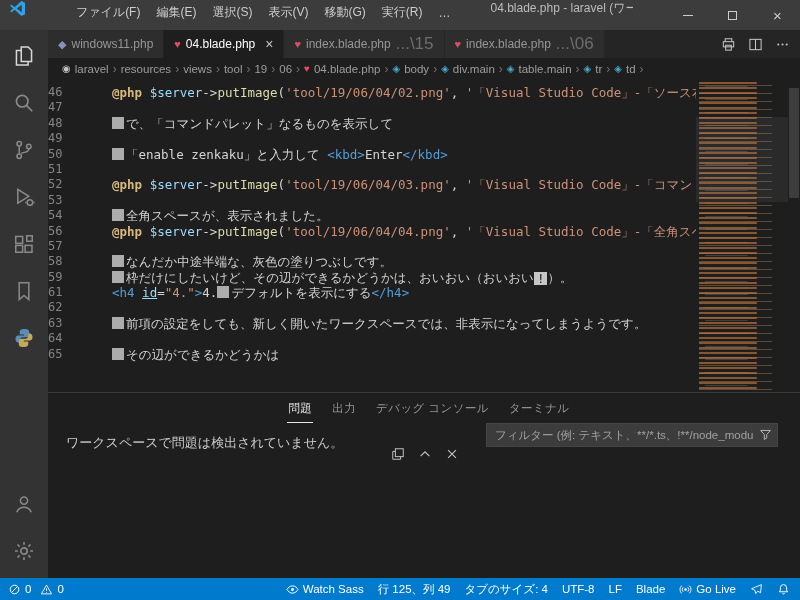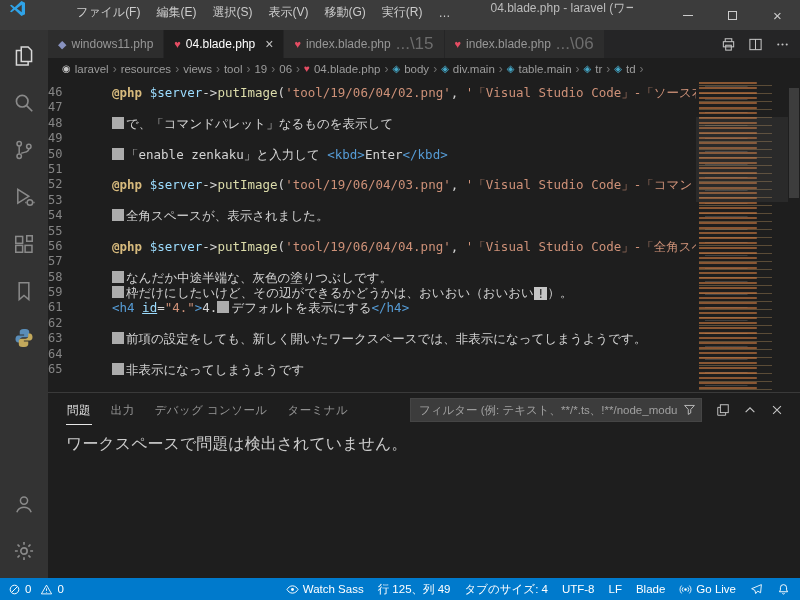--- a/index.html
+++ b/index.html
@@ -77,30 +77,30 @@
       repeating-linear-gradient(180deg, rgba(190,150,95,.38) 1px 2px, rgba(0,0,0,0) 2px 9px),
       repeating-linear-gradient(180deg, rgba(212,212,212,.18) 0 1px, rgba(0,0,0,0) 1px 13px);
     background-size: 68% 100%, 86% 100%, 50% 100%;
     background-repeat: no-repeat; background-position: 0 0, 0 2px, 6px 4px; }
   .minimap-slider { position: absolute; left: 0; right: 0; top: 12%; height: 27%; background: rgba(121,121,121,.14); }
   .scrollbar { width: 12px; flex-shrink: 0; position: relative; background: #1e1e1e; }
   .scroll-thumb { position: absolute; top: 8px; left: 1px; width: 10px; height: 110px; background: rgba(121,121,121,.35); }
 
   
   .panel { height: 186px; flex-shrink: 0; border-top: 1px solid #3a3a3a; display: flex; flex-direction: column; background: #1e1e1e; }
-  .panel-header { height: 34px; display: flex; align-items: center; padding: 0 8px 0 18px; flex-shrink: 0; }
+  .panel-header { height: 34px; display: flex; align-items: center; padding: 0 8px 0 18px; flex-shrink: 0; flex-direction: column; }
   .panel-tab-list { display: flex; gap: 18px; }
   .panel-tab { font-size: 11.5px; color: #969696; padding: 8px 1px 6px; letter-spacing: .4px; white-space: nowrap; }
   .panel-tab.active { color: #e7e7e7; border-bottom: 1px solid #e7e7e7; }
   .filter-wrap { margin-left: auto; margin-right: 14px; position: relative; width: 292px; }
   .filter-input { width: 100%; height: 24px; background: #3c3c3c; border: 1px solid #454545; color: #cccccc; font-size: 11.5px; padding: 0 24px 0 8px; outline: none; font-family: inherit; }
   .filter-input::placeholder { color: #a0a0a0; }
   .filter-funnel { position: absolute; right: 6px; top: 5px; color: #c5c5c5; }
   .panel-actions { display: flex; align-items: center; gap: 13px; color: #c5c5c5; padding-right: 8px; }
-  .panel-body { padding: 7px 18px; color: #cccccc; font-size: 16px; }
+  .panel-body { padding: 7px 18px; color: #cccccc; font-size: 13px; }
 
   
   .statusbar { height: 22px; background: #007acc; display: flex; align-items: center; justify-content: space-between; padding: 0 10px 0 8px; color: #ffffff; font-size: 11.5px; flex-shrink: 0; }
   .sb-left, .sb-right { display: flex; align-items: center; }
   .sb-left { gap: 4px; }
   .sb-right { gap: 14px; }
   .sb-item { display: flex; align-items: center; gap: 4px; white-space: nowrap; }
   .sb-icon { display: flex; align-items: center; }
 
   svg { display: block; }
@@ -316,30 +316,29 @@
         <div class="code-scroll">
             <div class="code-line"><span class="gutter">46</span><span class="line-content"><span class="tk-kw">@php </span><span class="tk-var">$server</span><span class="tk-pln">-&gt;</span><span class="tk-fn">putImage</span><span class="tk-pln">(</span><span class="tk-str">'tool/19/06/04/02.png'</span><span class="tk-pln">, </span><span class="tk-str">'「Visual Studio Code」-「ソース右クリック</span></span></div>
             <div class="code-line"><span class="gutter">47</span><span class="line-content"></span></div>
             <div class="code-line"><span class="gutter">48</span><span class="line-content"><span class="tk-zsp"></span><span class="tk-pln">で、「コマンドパレット」なるものを表示して</span></span></div>
             <div class="code-line"><span class="gutter">49</span><span class="line-content"></span></div>
             <div class="code-line"><span class="gutter">50</span><span class="line-content"><span class="tk-zsp"></span><span class="tk-pln">「enable zenkaku」と入力して </span><span class="tk-tag">&lt;kbd&gt;</span><span class="tk-pln">Enter</span><span class="tk-tag">&lt;/kbd&gt;</span></span></div>
             <div class="code-line"><span class="gutter">51</span><span class="line-content"></span></div>
             <div class="code-line"><span class="gutter">52</span><span class="line-content"><span class="tk-kw">@php </span><span class="tk-var">$server</span><span class="tk-pln">-&gt;</span><span class="tk-fn">putImage</span><span class="tk-pln">(</span><span class="tk-str">'tool/19/06/04/03.png'</span><span class="tk-pln">, </span><span class="tk-str">'「Visual Studio Code」-「コマンドパレット</span></span></div>
             <div class="code-line"><span class="gutter">53</span><span class="line-content"></span></div>
             <div class="code-line"><span class="gutter">54</span><span class="line-content"><span class="tk-zsp"></span><span class="tk-pln">全角スペースが、表示されました。</span></span></div>
-            <div class="code-line"><span class="gutter">55</span><span class="line-content"></span></div>
             <div class="code-line"><span class="gutter">56</span><span class="line-content"><span class="tk-kw">@php </span><span class="tk-var">$server</span><span class="tk-pln">-&gt;</span><span class="tk-fn">putImage</span><span class="tk-pln">(</span><span class="tk-str">'tool/19/06/04/04.png'</span><span class="tk-pln">, </span><span class="tk-str">'「Visual Studio Code」-「全角スペース表示</span></span></div>
             <div class="code-line"><span class="gutter">57</span><span class="line-content"></span></div>
             <div class="code-line"><span class="gutter">58</span><span class="line-content"><span class="tk-zsp"></span><span class="tk-pln">なんだか中途半端な、灰色の塗りつぶしです。</span></span></div>
             <div class="code-line"><span class="gutter">59</span><span class="line-content"><span class="tk-zsp"></span><span class="tk-pln">枠だけにしたいけど、その辺ができるかどうかは、おいおい（おいおい</span><span class="tk-bang">!</span><span class="tk-pln">）。</span></span></div>
             <div class="code-line"><span class="gutter">61</span><span class="line-content"><span class="tk-tag">&lt;h4 </span><span class="tk-attr">id</span><span class="tk-pln">=</span><span class="tk-str">"4."</span><span class="tk-tag">&gt;</span><span class="tk-pln">4.</span><span class="tk-zsp"></span><span class="tk-pln">デフォルトを表示にする</span><span class="tk-tag">&lt;/h4&gt;</span></span></div>
             <div class="code-line"><span class="gutter">62</span><span class="line-content"></span></div>
             <div class="code-line"><span class="gutter">63</span><span class="line-content"><span class="tk-zsp"></span><span class="tk-pln">前項の設定をしても、新しく開いたワークスペースでは、非表示になってしまうようです。</span></span></div>
             <div class="code-line"><span class="gutter">64</span><span class="line-content"></span></div>
-            <div class="code-line"><span class="gutter">65</span><span class="line-content"><span class="tk-zsp"></span><span class="tk-pln">非表示になってしまうようです</span></span></div>
+            <div class="code-line"><span class="gutter">65</span><span class="line-content"><span class="tk-zsp"></span><span class="tk-pln">その辺ができるかどうかは</span></span></div>
           </div>
         <div class="minimap">
           <div class="minimap-inner"></div>
           <div class="minimap-slider"></div>
         </div>
         <div class="scrollbar">
           <div class="scroll-thumb"></div>
         </div>
       </div>
 

